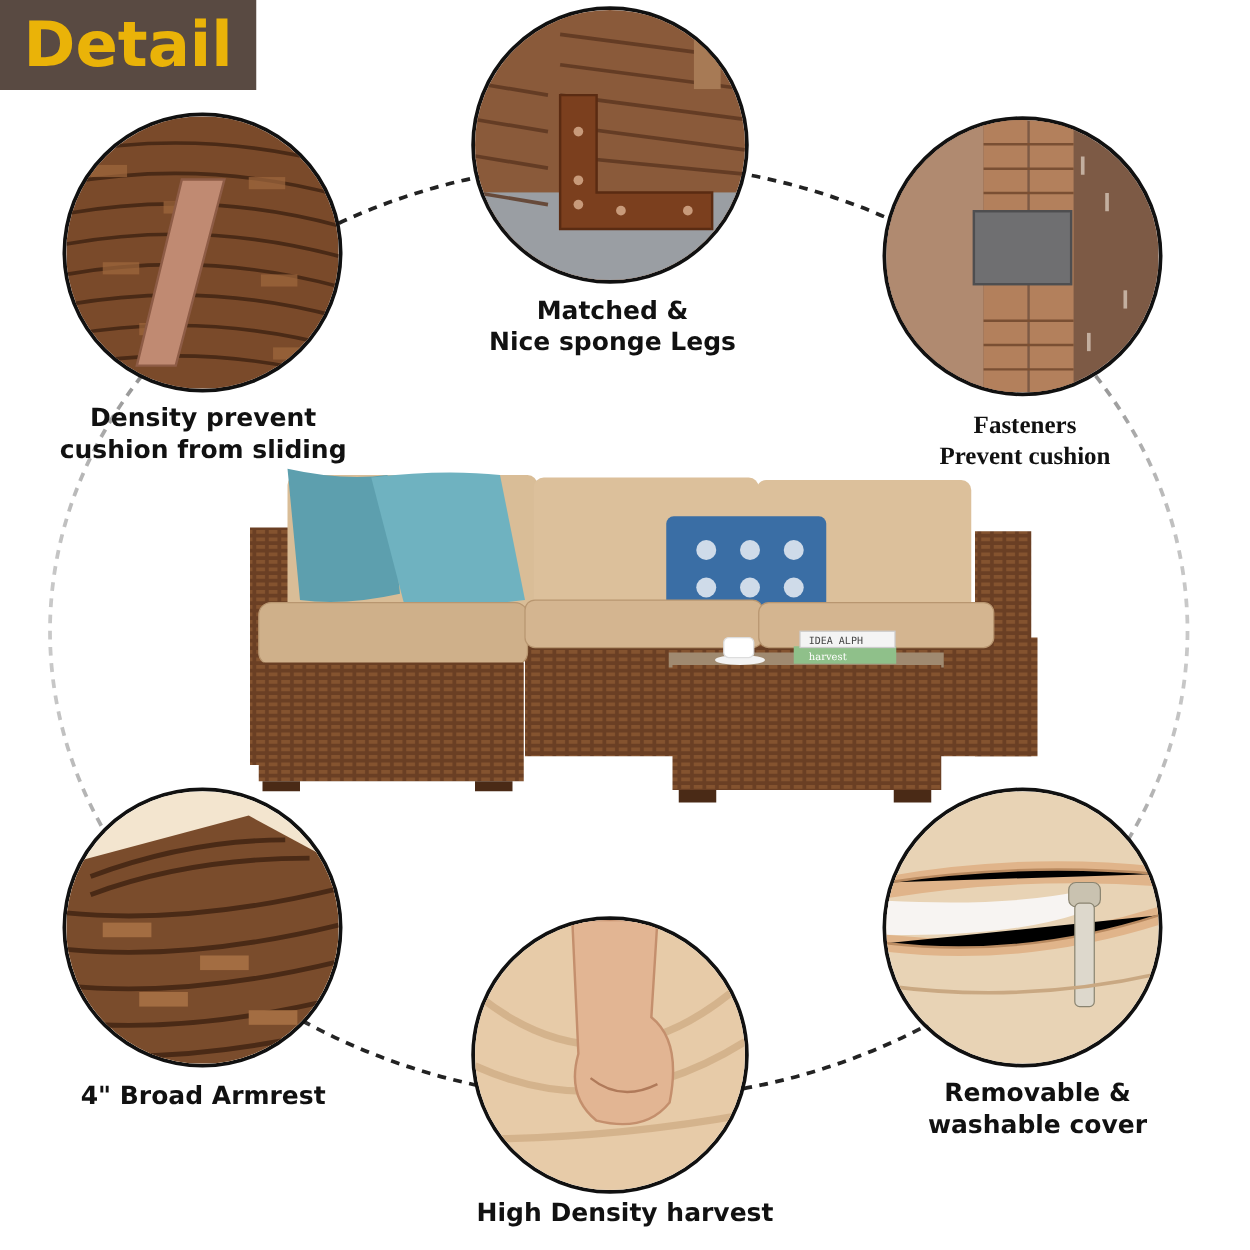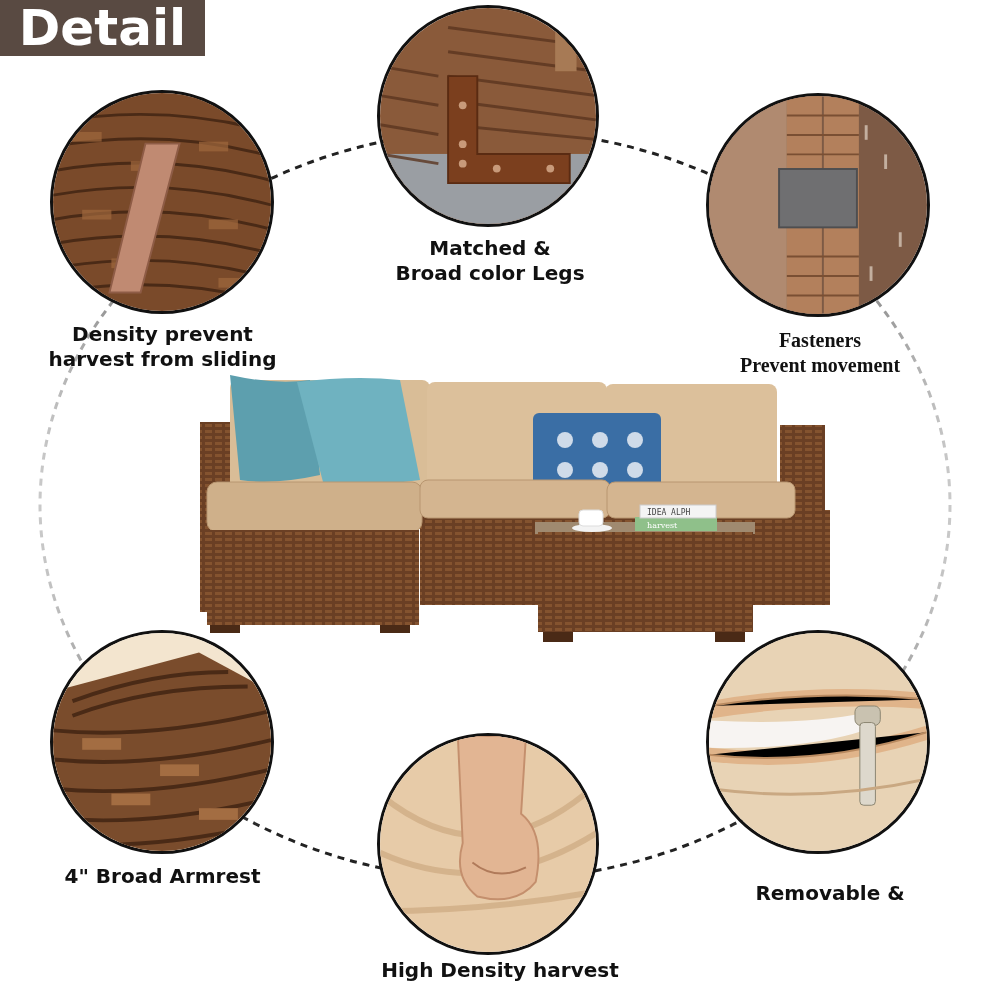--- a/index.html
+++ b/index.html
@@ -1,21 +1,21 @@
 <!DOCTYPE html>
 <html><head>
 <meta charset="utf-8">
 <style>
   * { box-sizing: border-box; margin: 0; padding: 0; }
   html, body { width: 1000px; height: 1000px; background: #ffffff; overflow: hidden; }
   body { position: relative; font-family: "DejaVu Sans", "Liberation Sans", sans-serif; }
 
   .badge {
-    position: absolute; left: 0; top: 0; width: 205px; height: 56px;
-    background: #594a42; color: #ffffff;
+    position: absolute; left: 0; top: 0; width: 205px; height: 72px;
+    background: #594a42; color: #eab308;
     font-family: "DejaVu Sans", sans-serif; font-weight: bold; font-size: 50px;
     display: flex; align-items: center; justify-content: center;
     letter-spacing: 0px;
   }
 
   svg.ring { position: absolute; left: 0; top: 0; width: 1000px; height: 1000px; pointer-events: none; }
 
   .circle {
     position: absolute; border-radius: 50%; overflow: hidden;
     border: 3px solid #111111;
@@ -68,21 +68,21 @@
         <rect x="30" y="120" width="30" height="10"></rect>
       <rect x="160" y="130" width="30" height="10"></rect>
         <rect x="60" y="170" width="30" height="10"></rect>
       <rect x="170" y="190" width="30" height="10"></rect>
     </g>
     <polygon points="95,52 130,52 90,205 58,205" fill="#c08a72" stroke="#8e5c46" stroke-width="2"></polygon>
   </svg>
 </div>
 <div class="caption" style="left:20px; top:322px; width:285px;">
   <div>Density prevent</div>
-    <div>harvest from sliding</div>
+    <div>cushion from sliding</div>
 </div>
 
 <div class="circle" style="left:377px; top:5px; width:222px; height:222px;">
   <svg viewBox="0 0 222 222">
     <rect width="222" height="222" fill="#8a5a3a"></rect>
     <rect x="0" y="150" width="222" height="72" fill="#9a9ea3"></rect>
     <g stroke="#5a3520" stroke-width="3" opacity="0.8">
       <path d="M70 20 L222 40"></path>
         <path d="M70 45 L222 65"></path>
         <path d="M70 70 L222 90"></path>
@@ -99,21 +99,21 @@
         <circle cx="85" cy="100" r="4"></circle>
         <circle cx="85" cy="140" r="4"></circle>
         <circle cx="85" cy="160" r="4"></circle>
         <circle cx="120" cy="165" r="4"></circle>
         <circle cx="175" cy="165" r="4"></circle>
       </g>
   </svg>
 </div>
 <div class="caption" style="left:370px; top:236px; width:240px;">
   <div>Matched &amp;</div>
-    <div>Broad color Legs</div>
+    <div>Nice sponge Legs</div>
 </div>
 
 <div class="circle" style="left:706px; top:93px; width:224px; height:224px;">
   <svg viewBox="0 0 224 224">
     <rect width="224" height="224" fill="#7d5a45"></rect>
     <rect x="0" y="0" width="80" height="224" fill="#b08a70"></rect>
     <g fill="#f2e8dc" opacity="0.6">
         <rect x="160" y="30" width="3" height="15"></rect>
         <rect x="180" y="60" width="3" height="15"></rect>
         <rect x="150" y="110" width="3" height="15"></rect>
@@ -128,21 +128,21 @@
         <path d="M80 60 H154"></path>
         <path d="M80 165 H154"></path>
         <path d="M80 185 H154"></path>
         <path d="M80 205 H154"></path>
       </g>
     <rect x="72" y="75" width="80" height="60" fill="#6f6f71" stroke="#4e4e50" stroke-width="2"></rect>
   </svg>
 </div>
 <div class="caption" style="left:700px; top:328px; width:240px;font-family:Liberation Serif, serif;">
   <div>Fasteners</div>
-    <div>Prevent movement</div>
+    <div>Prevent cushion</div>
 </div>
 
 <div class="sofa">
   <svg viewBox="0 0 640 280">
     <defs>
       <pattern id="wick" width="10" height="6" patternUnits="userSpaceOnUse">
         <rect width="10" height="6" fill="#6a3f24"></rect>
         <rect x="0" y="0" width="7" height="3" fill="#84532f"></rect>
       </pattern>
     </defs>
@@ -240,15 +240,16 @@
     <path d="M0 118 Q112 130 224 95 L224 110 Q112 145 0 132 Z" fill="#e0b48a"></path>
     <g stroke="#b98a60" stroke-width="2">
         <path d="M0 75 Q112 58 224 68"></path>
         <path d="M0 125 Q112 138 224 102"></path>
       </g>
     <rect x="150" y="75" width="26" height="20" rx="6" fill="#c9c2b0" stroke="#8a8470"></rect>
     <rect x="155" y="92" width="16" height="85" rx="4" fill="#ddd8cc" stroke="#8a8470"></rect>
     <path d="M0 160 Q112 175 224 150" stroke="#c9a882" stroke-width="3" fill="none"></path>
   </svg>
 </div>
-<div class="caption" style="left:700px; top:862px; width:260px;margin-top:19px;">
+<div class="caption" style="left:700px; top:862px; width:260px;">
   <div>Removable &amp;</div>
+    <div>washable cover</div>
 </div>
 
 </body></html>

